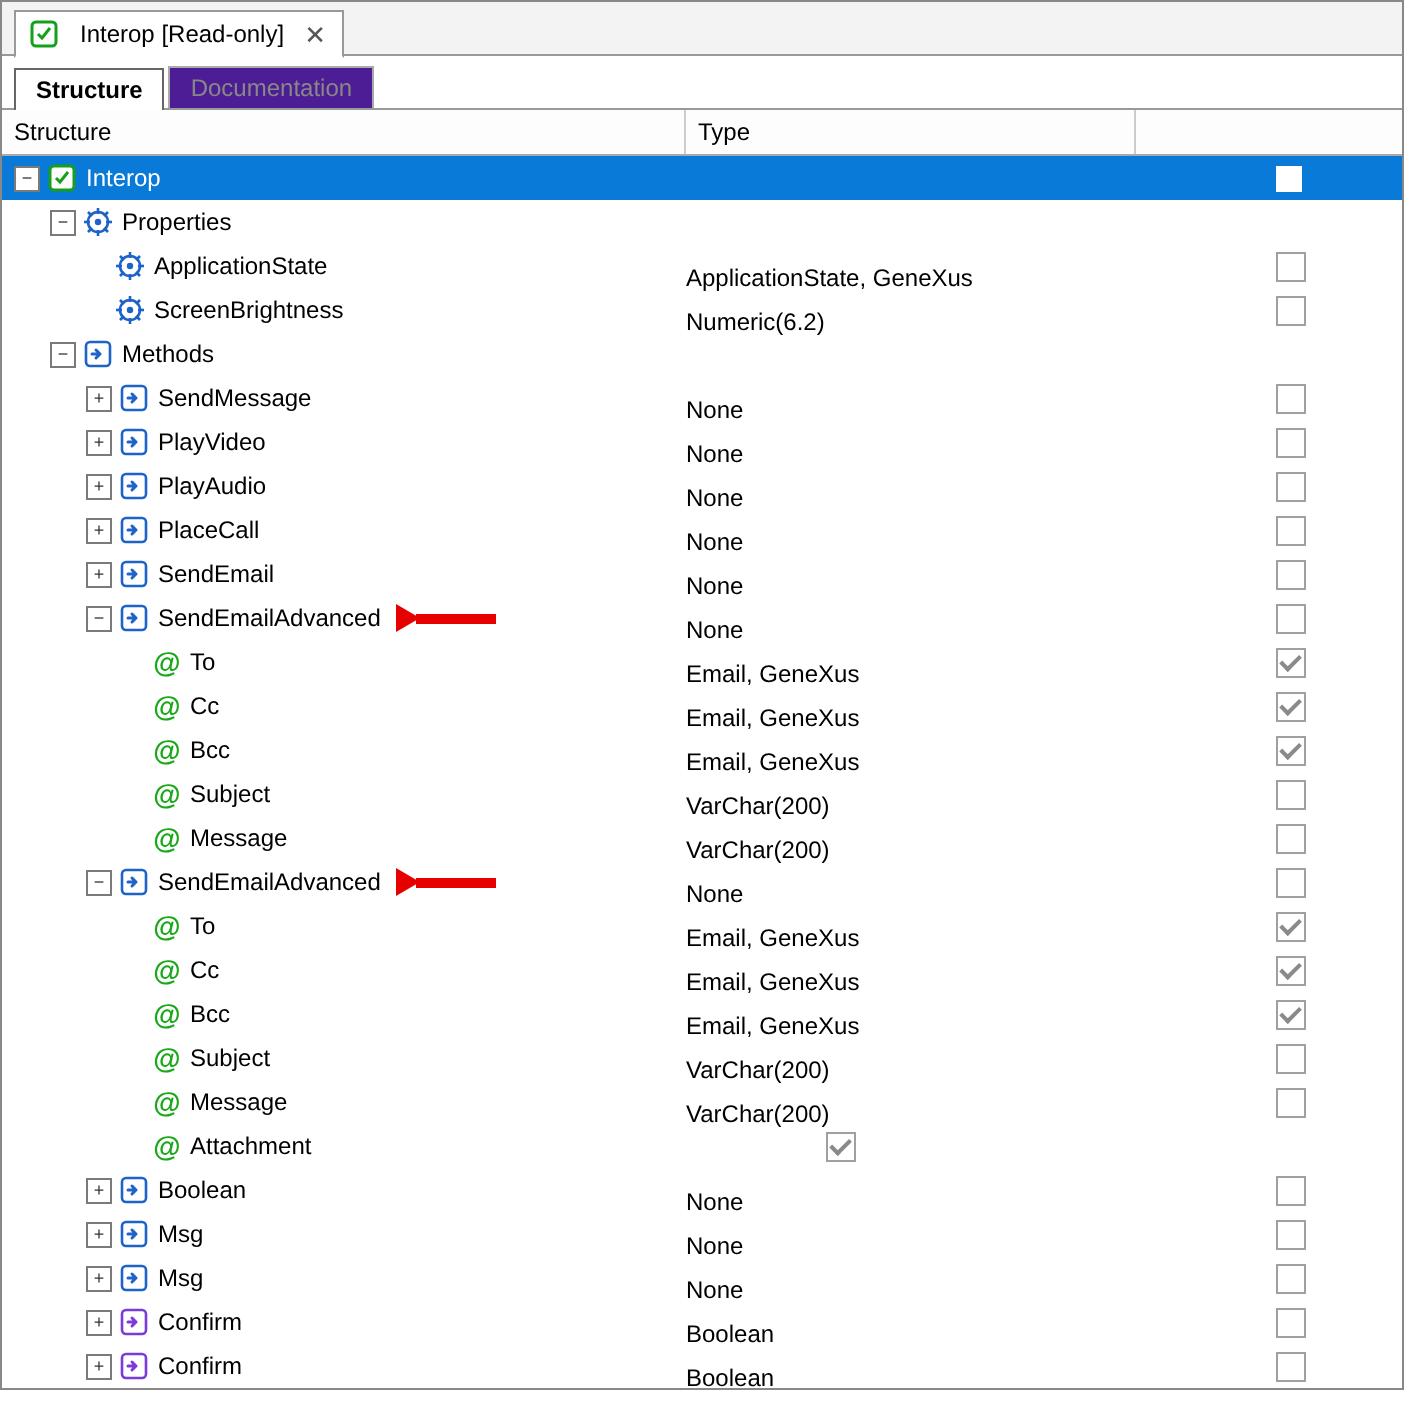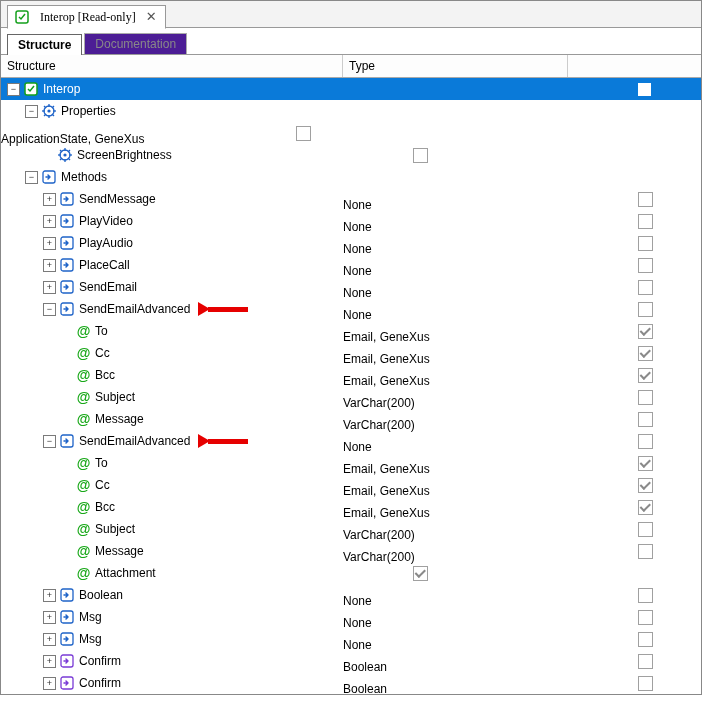--- a/index.html
+++ b/index.html
@@ -1,17 +1,17 @@
 <!DOCTYPE html>
 <html><head>
 <meta charset="utf-8">
 <style>
   html,body{margin:0;padding:0;font-family:"Segoe UI",Tahoma,sans-serif;font-size:12px;color:#000;background:#fff;width:704px;}
   .window{border:1px solid #888;width:702px;box-sizing:border-box;}
-  .tabstrip{display:flex;align-items:center;height:26px;background:#f3f3f3;border-bottom:1px solid #999;padding-left:6px;font-family:Liberation Serif, serif;}
+  .tabstrip{display:flex;align-items:center;height:26px;background:#f3f3f3;border-bottom:1px solid #999;padding-left:6px;}
   .filetab{display:flex;align-items:center;height:22px;background:#fff;border:1px solid #999;border-bottom:1px solid #fff;padding:0 8px 0 6px;gap:6px;position:relative;top:3px;}
   .filetab .close{font-size:13px;color:#555;margin-left:4px;cursor:default;}
   .subtabstrip{display:flex;align-items:flex-end;height:26px;padding-left:6px;border-bottom:1px solid #999;}
   .subtab{padding:3px 10px;border:1px solid #aaa;border-bottom:none;margin-right:2px;background:#4c1d95;color:#888;}
   .subtab.active{background:#fff;color:#000;font-weight:bold;border-color:#666;position:relative;top:1px;}
   .grid-header{display:flex;height:22px;border-bottom:1px solid #aaa;background:#fdfdfd;}
   .col{display:flex;align-items:center;padding-left:6px;border-right:1px solid #ccc;box-sizing:border-box;}
   .col-name{width:342px;}
   .col-type{width:225px;}
   .col-coll{flex:1;}
@@ -108,48 +108,72 @@
           <span class="lbl">Properties</span>
         </div>
         <div class="c-type">
           <span></span>
         </div>
         <div class="c-coll">
           <span class="chk none"></span>
         </div>
       </div>
       <div class="row">
-        <div class="c-type">
-          <span>ApplicationState, GeneXus</span>
-        </div>
-        <div class="c-coll">
-          <span class="chk"></span>
-        </div>
-      </div>
-      <div class="row">
         <div class="c-name">
           <span style="display: inline-block; width: 42px;"></span>
           <span class="twig none"></span>
           <span class="ico">
             <svg width="14" height="14">
               <circle cx="7" cy="7" r="5" fill="#fff" stroke="#1e63c8" stroke-width="1.3"></circle>
               <circle cx="7" cy="7" r="1.6" fill="#1e63c8"></circle>
               <g stroke="#1e63c8" stroke-width="1.3">
                 <line x1="7" y1="0" x2="7" y2="3"></line>
                 <line x1="7" y1="11" x2="7" y2="14"></line>
                 <line x1="0" y1="7" x2="3" y2="7"></line>
                 <line x1="11" y1="7" x2="14" y2="7"></line>
                 <line x1="2" y1="2" x2="4" y2="4"></line>
                 <line x1="10" y1="10" x2="12" y2="12"></line>
                 <line x1="12" y1="2" x2="10" y2="4"></line>
                 <line x1="4" y1="10" x2="2" y2="12"></line>
               </g>
             </svg>
           </span>
+          <span class="lbl">ApplicationState</span>
+        </div>
+        <div class="c-type">
+          <span>ApplicationState, GeneXus</span>
+        </div>
+        <div class="c-coll">
+          <span class="chk"></span>
+        </div>
+      </div>
+      <div class="row">
+        <div class="c-name">
+          <span style="display: inline-block; width: 42px;"></span>
+          <span class="twig none"></span>
+          <span class="ico">
+            <svg width="14" height="14">
+              <circle cx="7" cy="7" r="5" fill="#fff" stroke="#1e63c8" stroke-width="1.3"></circle>
+              <circle cx="7" cy="7" r="1.6" fill="#1e63c8"></circle>
+              <g stroke="#1e63c8" stroke-width="1.3">
+                <line x1="7" y1="0" x2="7" y2="3"></line>
+                <line x1="7" y1="11" x2="7" y2="14"></line>
+                <line x1="0" y1="7" x2="3" y2="7"></line>
+                <line x1="11" y1="7" x2="14" y2="7"></line>
+                <line x1="2" y1="2" x2="4" y2="4"></line>
+                <line x1="10" y1="10" x2="12" y2="12"></line>
+                <line x1="12" y1="2" x2="10" y2="4"></line>
+                <line x1="4" y1="10" x2="2" y2="12"></line>
+              </g>
+            </svg>
+          </span>
           <span class="lbl">ScreenBrightness</span>
+        </div>
+        <div class="c-type">
+          <span>Numeric(6.2)</span>
         </div>
         <div class="c-coll">
           <span class="chk"></span>
         </div>
       </div>
       <div class="row">
         <div class="c-name">
           <span style="display: inline-block; width: 24px;"></span>
           <span class="twig">−</span>
           <span class="ico">

